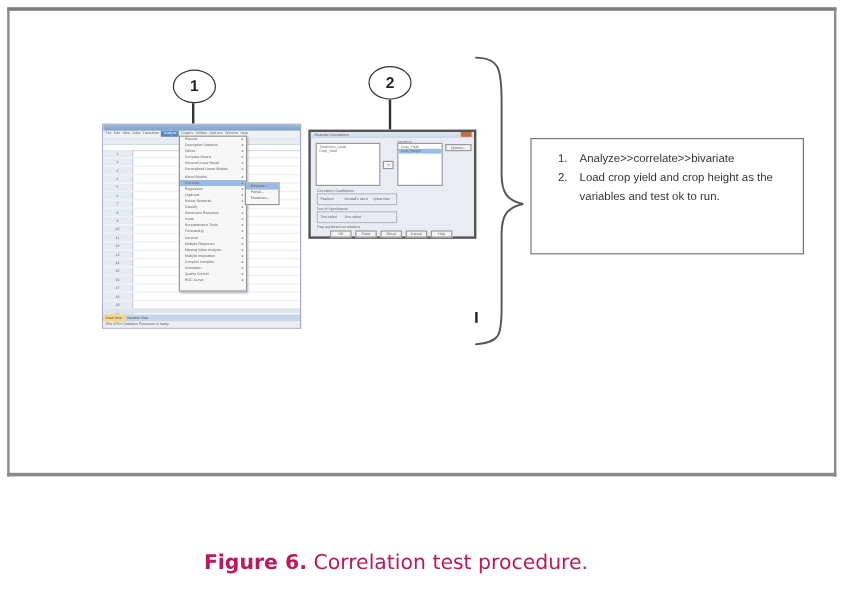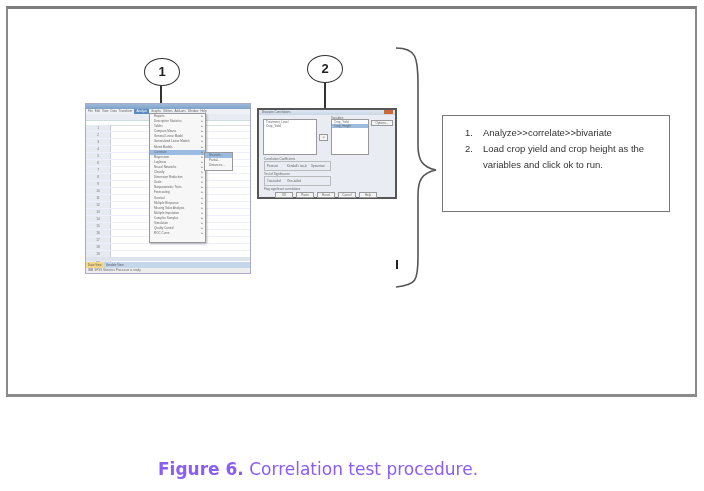--- a/index.html
+++ b/index.html
@@ -41,21 +41,21 @@
   .dlg .btn{position:absolute;height:4px;background:#f4f4f4;border:1px solid #999;font-size:3px;line-height:4px;text-align:center;}
   .dlg .grp{position:absolute;left:5px;width:65px;height:8px;border:1px solid #bbb;}
   .dlg .lbl{position:absolute;font-size:3px;}
   
   .brace{position:absolute;left:388px;top:45px;}
   .steps{position:absolute;left:442px;top:115px;width:228px;height:97px;border:1.5px solid #777;box-sizing:border-box;background:#fff;}
   .steps ol{margin:0;padding:0;list-style:none;position:absolute;left:22px;top:9px;width:200px;}
   .steps li{font:9.5px/16px "Liberation Sans",sans-serif;color:#333;display:flex;}
   .steps li .num{width:18px;flex:none;}
   .steps li .txt{flex:1;}
-  .caption{position:absolute;left:0;top:459px;width:636px;text-align:center;font:17px "DejaVu Sans",sans-serif;color:#8b5cf6;}
+  .caption{position:absolute;left:12px;top:459px;width:636px;text-align:center;font:17px "DejaVu Sans",sans-serif;color:#be185d;}
   .caption b{font-weight:bold;}
   .tick{position:absolute;left:396px;top:260px;width:2px;height:9px;background:#222;}
 </style>
 </head>
 <body>
 
 <div class="frame"></div>
 
 <div class="callout" style="left:144px;top:58px;">1</div>
 <div class="leader" style="left:160px;top:86px;height:18px;"></div>
@@ -291,18 +291,18 @@
 <div class="tick"></div>
 
 <div class="steps">
   <ol>
     <li>
         <span class="num">1.</span>
         <span class="txt">Analyze&gt;&gt;correlate&gt;&gt;bivariate</span>
       </li>
     <li>
         <span class="num">2.</span>
-        <span class="txt">Load crop yield and crop height as the variables and click ok to run.</span>
+        <span class="txt">Load crop yield and crop height as the variables and test ok to run.</span>
       </li>
   </ol>
 </div>
 
 <div class="caption"><b>Figure 6.</b><span> Correlation test procedure.</span></div>
 
 </body></html>

